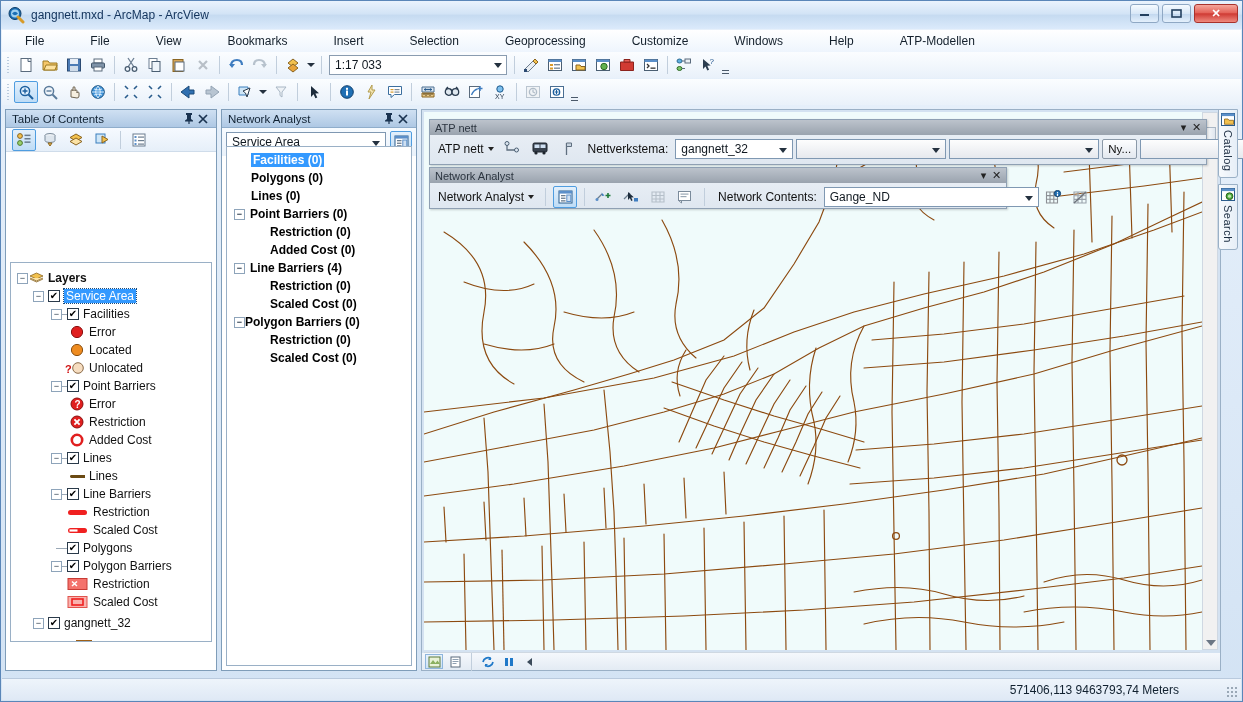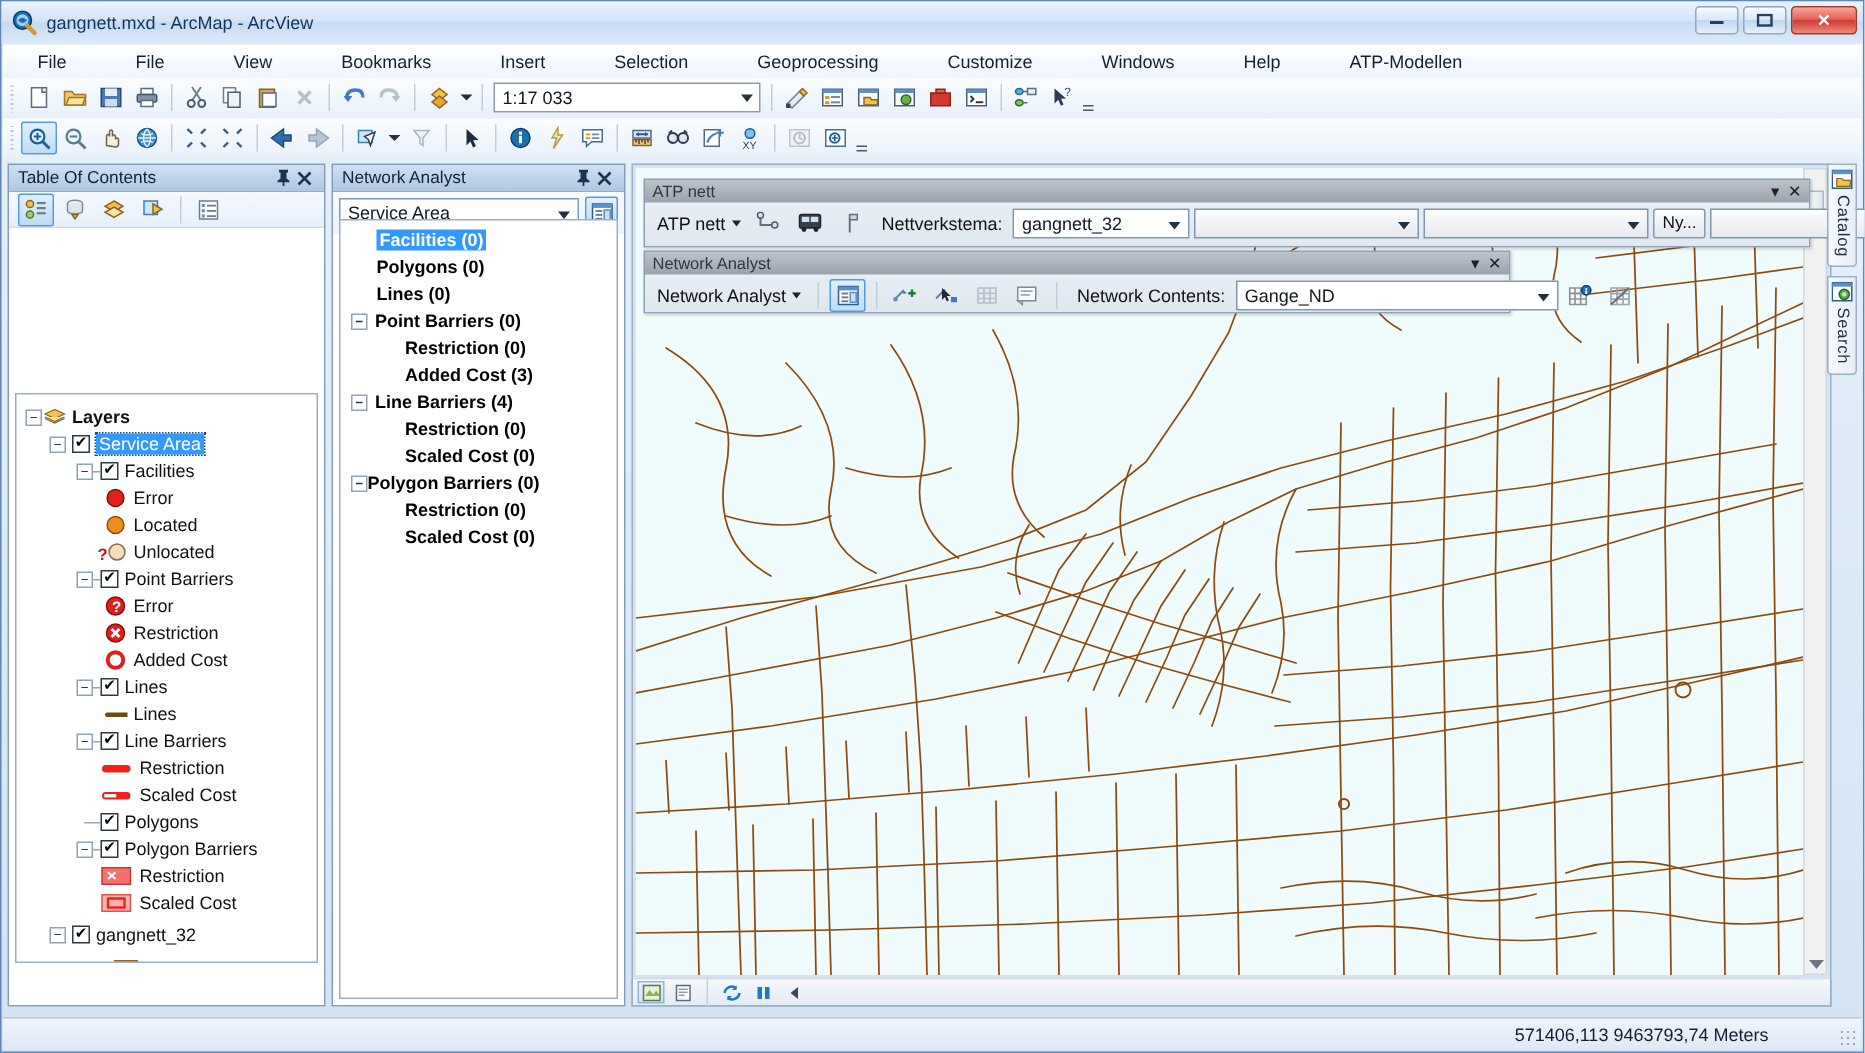--- a/index.html
+++ b/index.html
@@ -852,21 +852,21 @@
         <span class="lab">Lines (0)</span>
       </div>
       <div class="narow" style="padding-left:5px">
         <span class="exp">−</span>
         <span class="lab" style="margin-left:5px">Point Barriers (0)</span>
       </div>
       <div class="narow" style="padding-left:41px">
         <span class="lab">Restriction (0)</span>
       </div>
       <div class="narow" style="padding-left:41px">
-        <span class="lab">Added Cost (3)</span>
+        <span class="lab">Added Cost (0)</span>
       </div>
       <div class="narow" style="padding-left:5px">
         <span class="exp">−</span>
         <span class="lab" style="margin-left:5px">Line Barriers (4)</span>
       </div>
       <div class="narow" style="padding-left:41px">
         <span class="lab">Restriction (0)</span>
       </div>
       <div class="narow" style="padding-left:41px">
         <span class="lab">Scaled Cost (0)</span>

